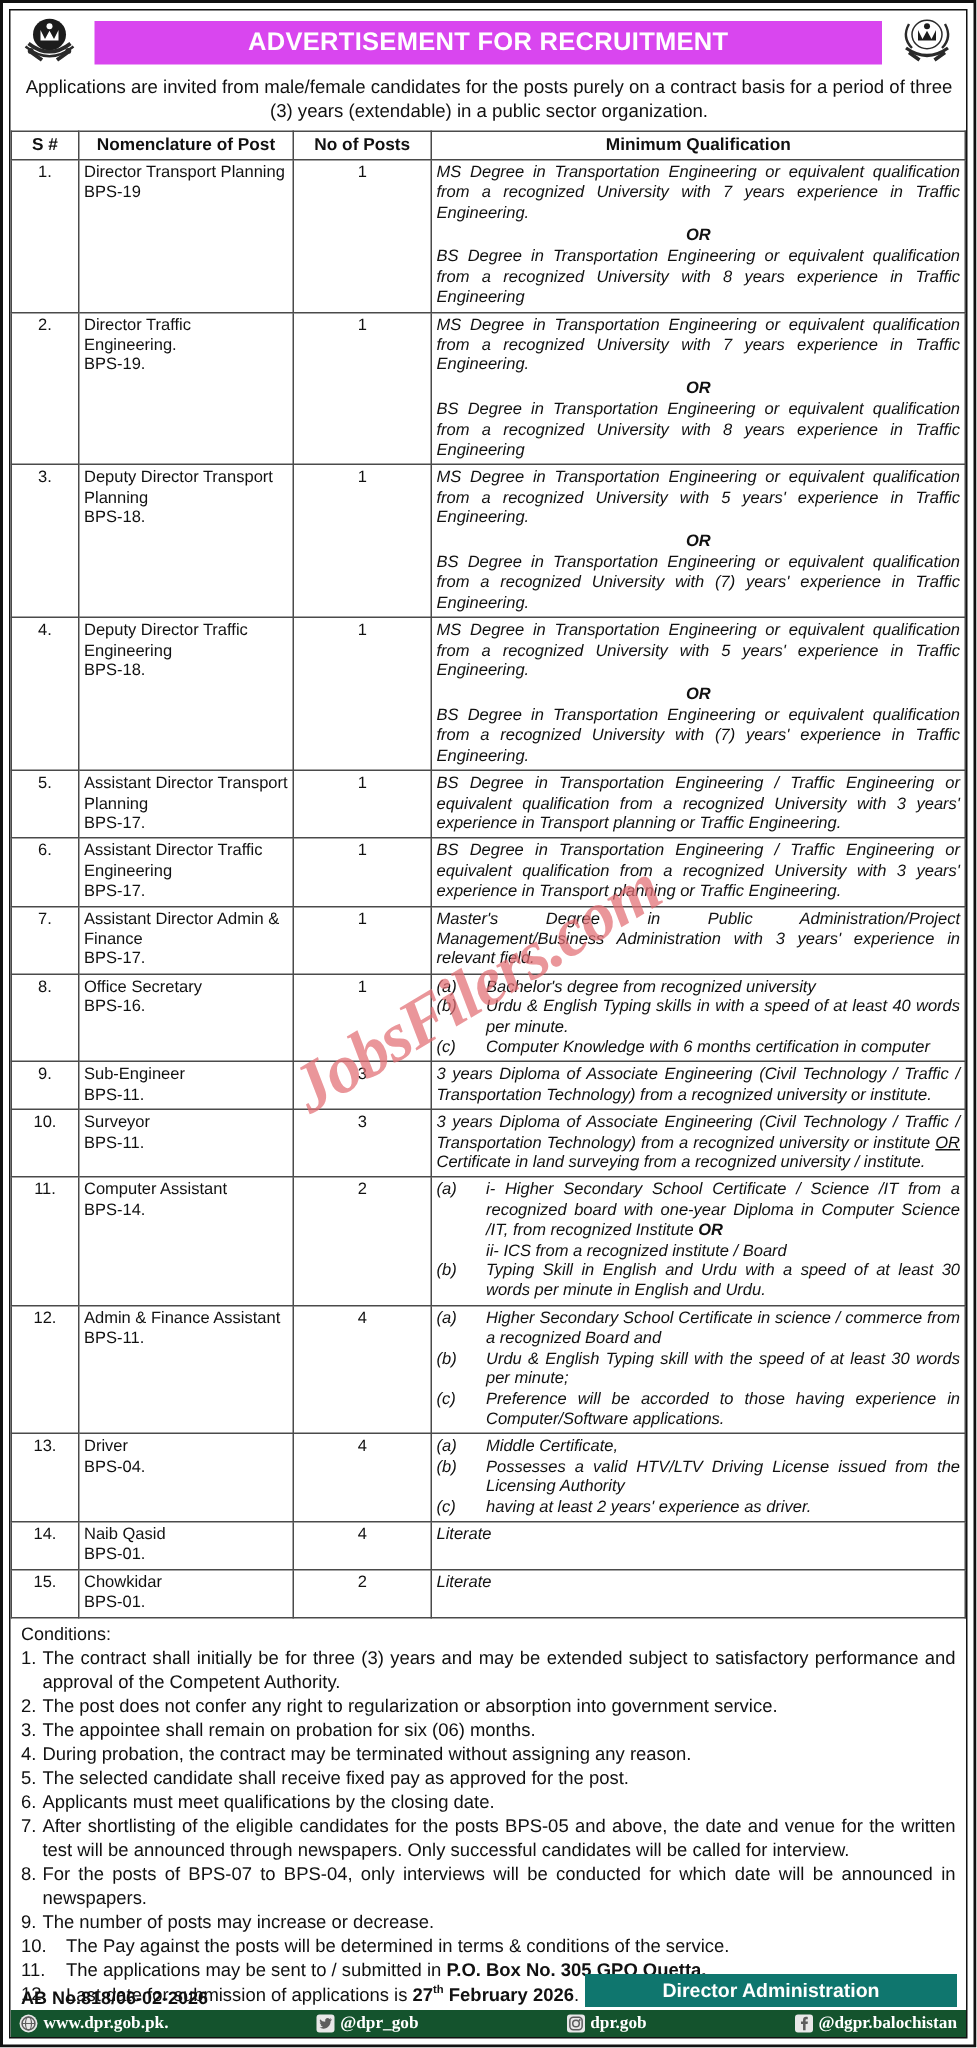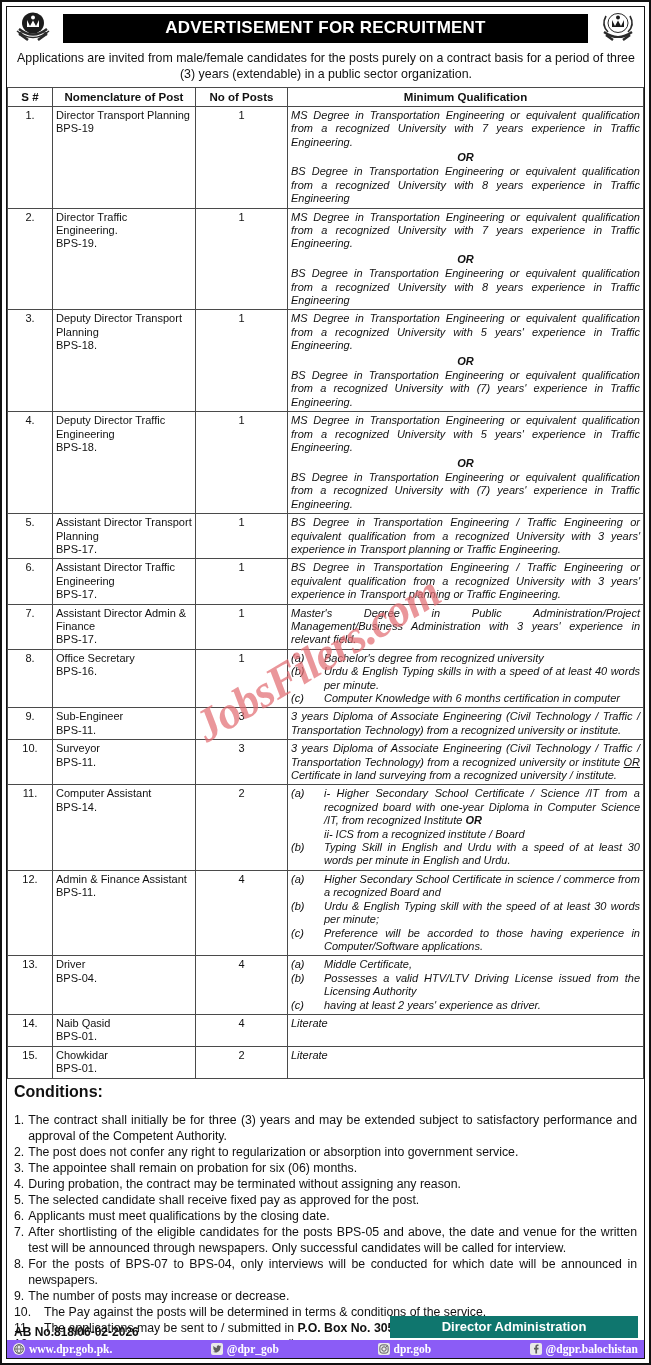--- a/index.html
+++ b/index.html
@@ -31,21 +31,21 @@
     padding:3px 4px 1px 4px;
     gap:4px;
   }
   .crest{
     width:44px;height:36px;flex:0 0 44px;
     position:relative;
   }
   .crest svg{display:block;width:44px;height:36px;}
   .title-bar{
     flex:1 1 auto;
-    background:#000000;
+    background:#d946ef;
     color:#fff;
     text-align:center;
     font-size:17px;
     font-weight:bold;
     letter-spacing:.2px;
     padding:4px 0 5px 0;
     margin:0 4px;
   }
   .intro{
     font-size:12.4px;
@@ -100,21 +100,21 @@
   .sub-txt{display:table-cell;vertical-align:top;text-align:justify;}
   .u{text-decoration:underline;}
   b.strong{font-weight:bold;}
 
   
   .conditions{
     font-size:12.3px;
     line-height:1.30;
     padding:3px 7px 2px 7px;
   }
-  .cond-title{font-weight:bold;font-size:16px;margin-bottom:11px;}
+  .cond-title{font-weight:normal;font-size:12px;margin-bottom:1px;}
   .cond-item{
     display:flex;
     align-items:flex-start;
     margin-bottom:0px;
   }
   .cond-num{flex:0 0 auto;white-space:nowrap;padding-right:4px;}
   .cond-num.w2{flex:0 0 26px;}
   .cond-txt{flex:1 1 auto;text-align:justify;}
   sup{font-size:7.5px;vertical-align:super;}
 
@@ -135,21 +135,21 @@
   }
   .dir-admin{
     margin-left:auto;
     background:#0f766e;color:#fff;
     font-size:13px;font-weight:bold;
     text-align:center;
     padding:3px 0 4px 0;
     width:248px;
   }
   .social{
-    background:#8b5cf6;
+    background:#14532d;
     color:#fff;
     display:flex;
     align-items:center;
     justify-content:space-between;
     padding:1px 6px 1px 6px;
     height:16px;
     font-family:"Liberation Serif", serif;
     font-weight:bold;
     font-size:11.5px;
   }

